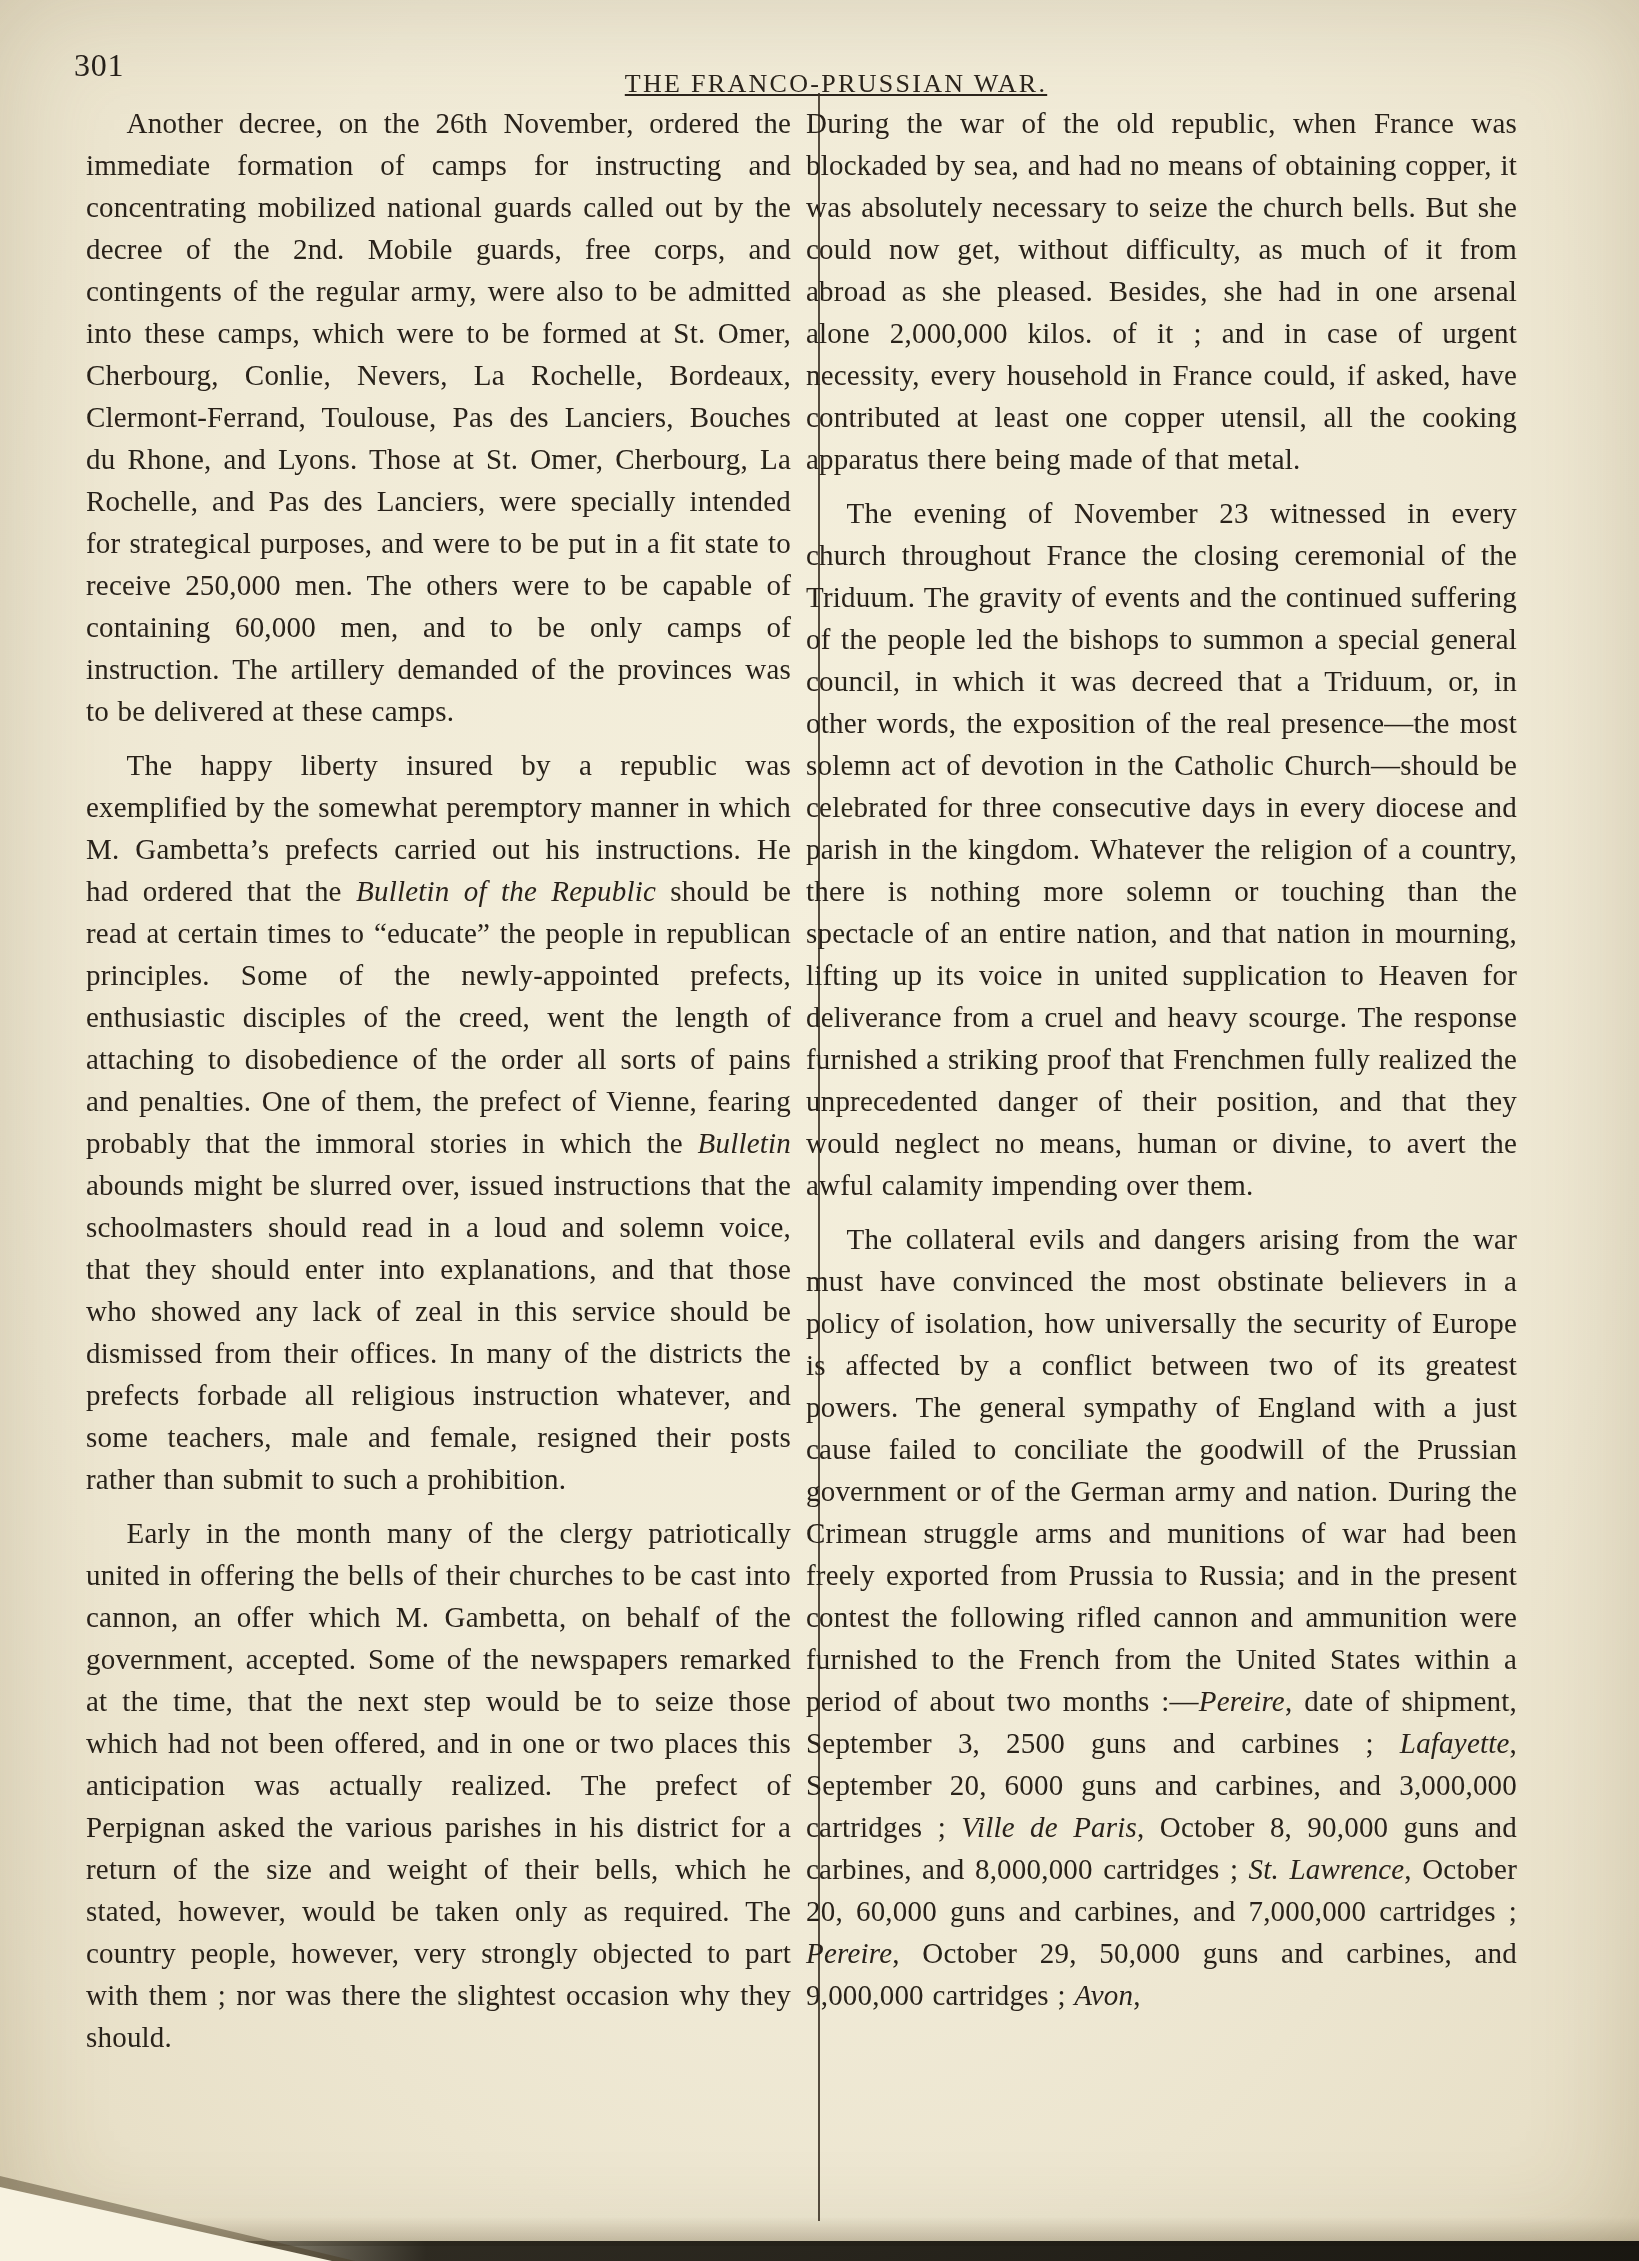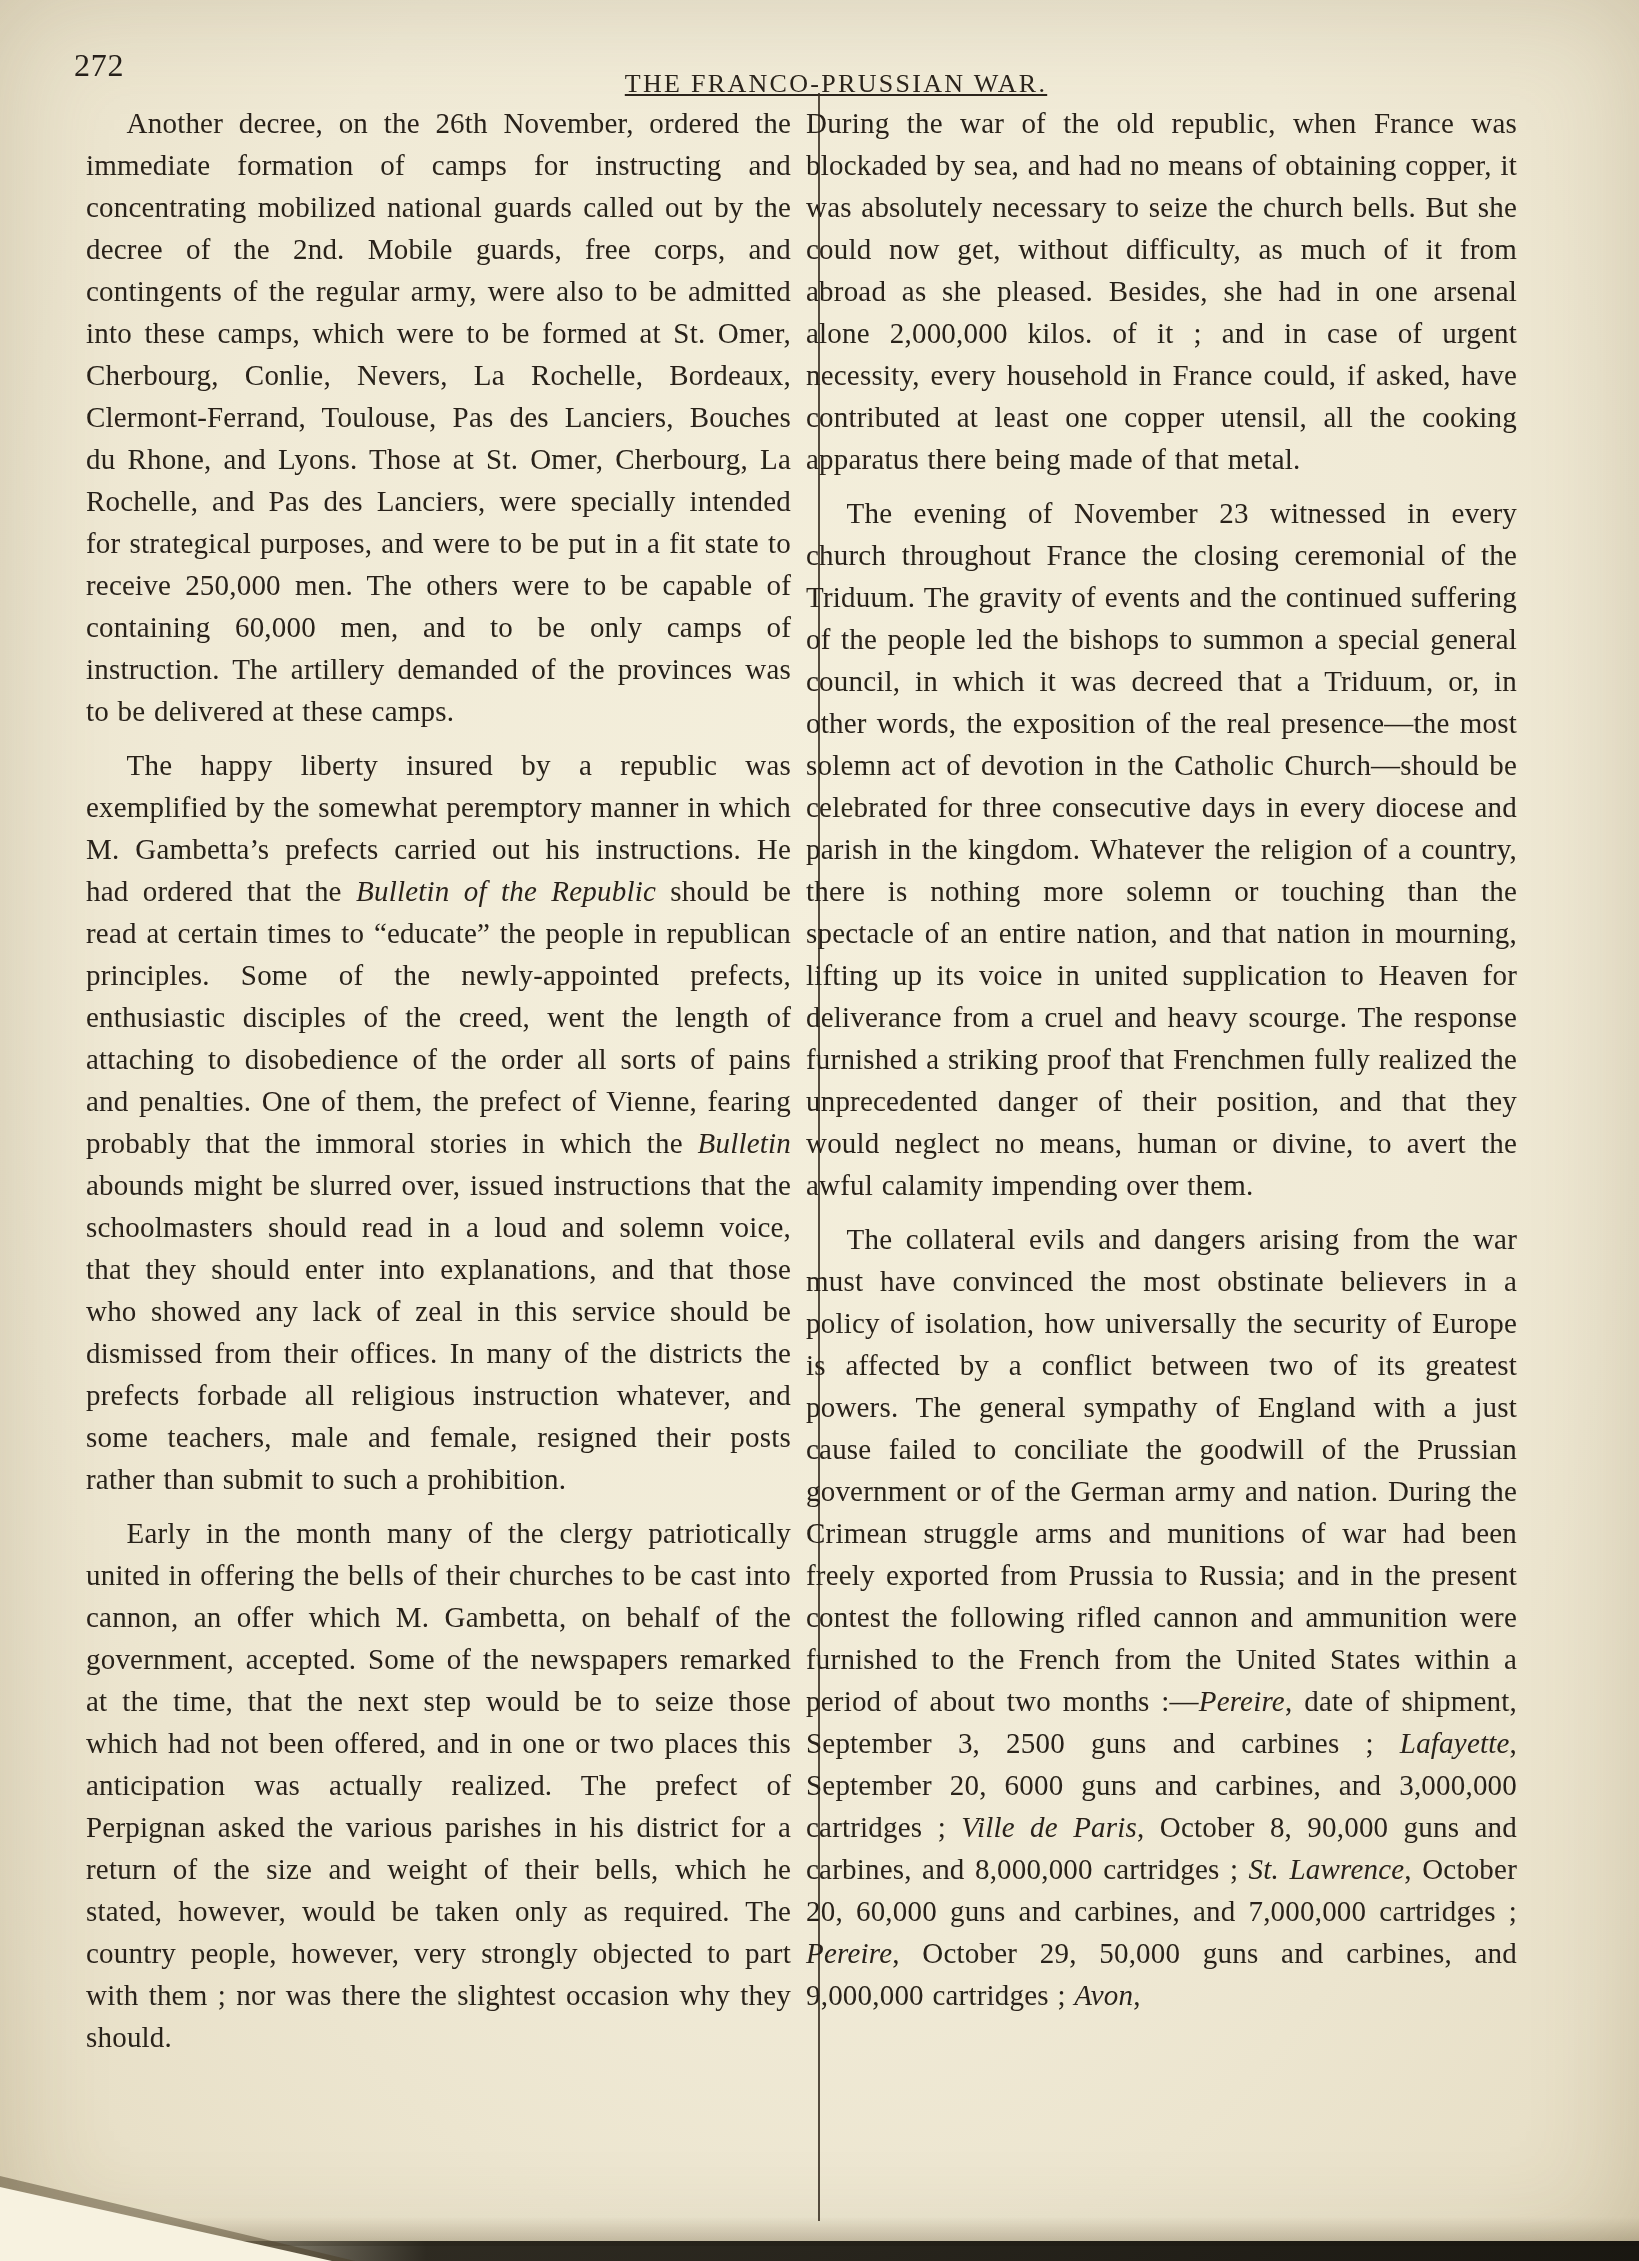--- a/index.html
+++ b/index.html
@@ -108,21 +108,21 @@
     border-bottom: 74px solid #f7f2e0;
     border-right: 332px solid transparent;
   }
 </style>
 </head>
 <body>
 
 <div class="page">
 
   <header class="page-header">
-    <span class="page-number">272</span>
+    <span class="page-number">301</span>
     <h1 class="running-title">THE FRANCO-PRUSSIAN WAR.</h1>
   </header>
 
   <div class="column left">
       <p class="para indent"><span>Another decree, on the 26th November, ordered the immediate formation of camps for instructing and concentrating mobilized national guards called out by the decree of the 2nd.  Mobile guards, free corps, and contingents of the regular army, were also to be admitted into these camps, which were to be formed at St. Omer, Cherbourg, Conlie, Nevers, La Rochelle, Bordeaux, Clermont-Ferrand, Toulouse, Pas des Lanciers, Bouches du Rhone, and Lyons.  Those at St. Omer, Cherbourg, La Rochelle, and Pas des Lanciers, were specially intended for strategical purposes, and were to be put in a fit state to receive 250,000 men.  The others were to be capable of containing 60,000 men, and to be only camps of instruction. The artillery demanded of the provinces was to be delivered at these camps.</span></p>
       <p class="para indent"><span>The happy liberty insured by a republic was exemplified by the somewhat peremptory manner in which M. Gambetta’s prefects carried out his instructions.  He had ordered that the </span><span class="it">Bulletin of the Republic</span><span> should be read at certain times to “educate” the people in republican principles. Some of the newly-appointed prefects, enthusiastic disciples of the creed, went the length of attaching to disobedience of the order all sorts of pains and penalties.  One of them, the prefect of Vienne, fearing probably that the immoral stories in which the </span><span class="it">Bulletin</span><span> abounds might be slurred over, issued instructions that the schoolmasters should read in a loud and solemn voice, that they should enter into explanations, and that those who showed any lack of zeal in this service should be dismissed from their offices.  In many of the districts the prefects forbade all religious instruction whatever, and some teachers, male and female, resigned their posts rather than submit to such a prohibition.</span></p>
       <p class="para indent"><span>Early in the month many of the clergy patriotically united in offering the bells of their churches to be cast into cannon, an offer which M. Gambetta, on behalf of the government, accepted. Some of the newspapers remarked at the time, that the next step would be to seize those which had not been offered, and in one or two places this anticipation was actually realized.  The prefect of Perpignan asked the various parishes in his district for a return of the size and weight of their bells, which he stated, however, would be taken only as required.  The country people, however, very strongly objected to part with them ;  nor was there the slightest occasion why they should.</span></p>
     </div>
 
   <div class="column-divider"></div>

